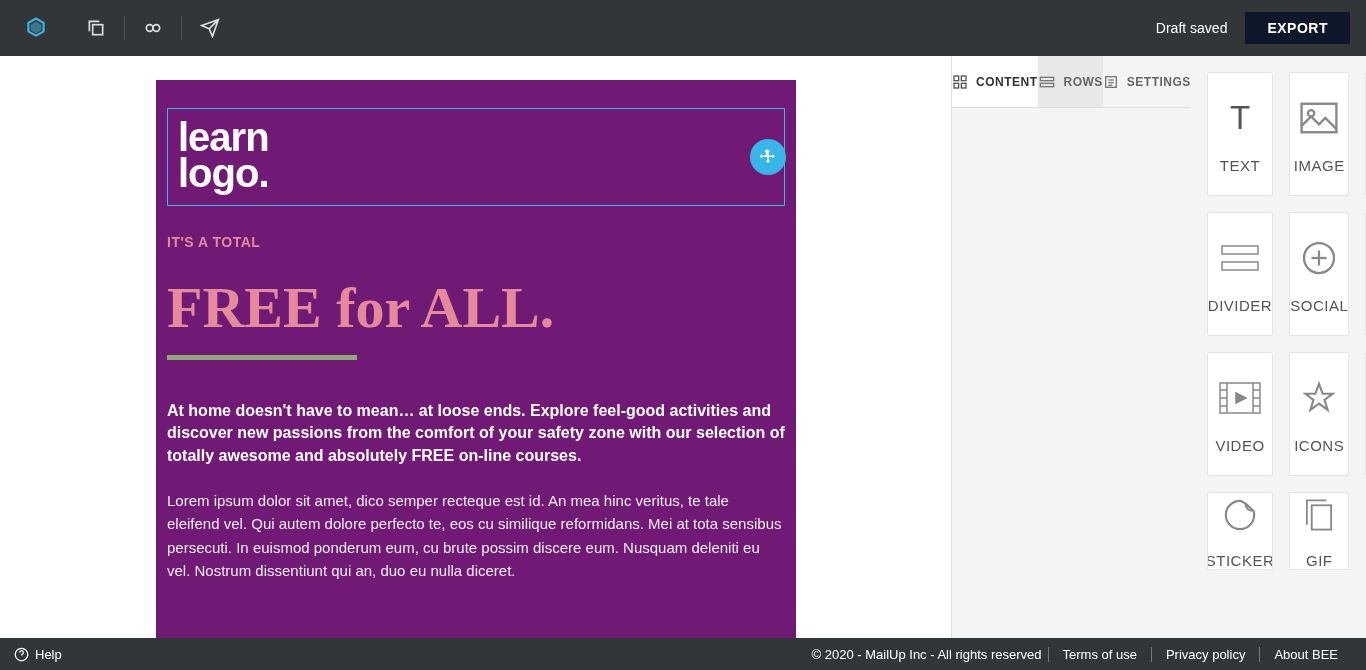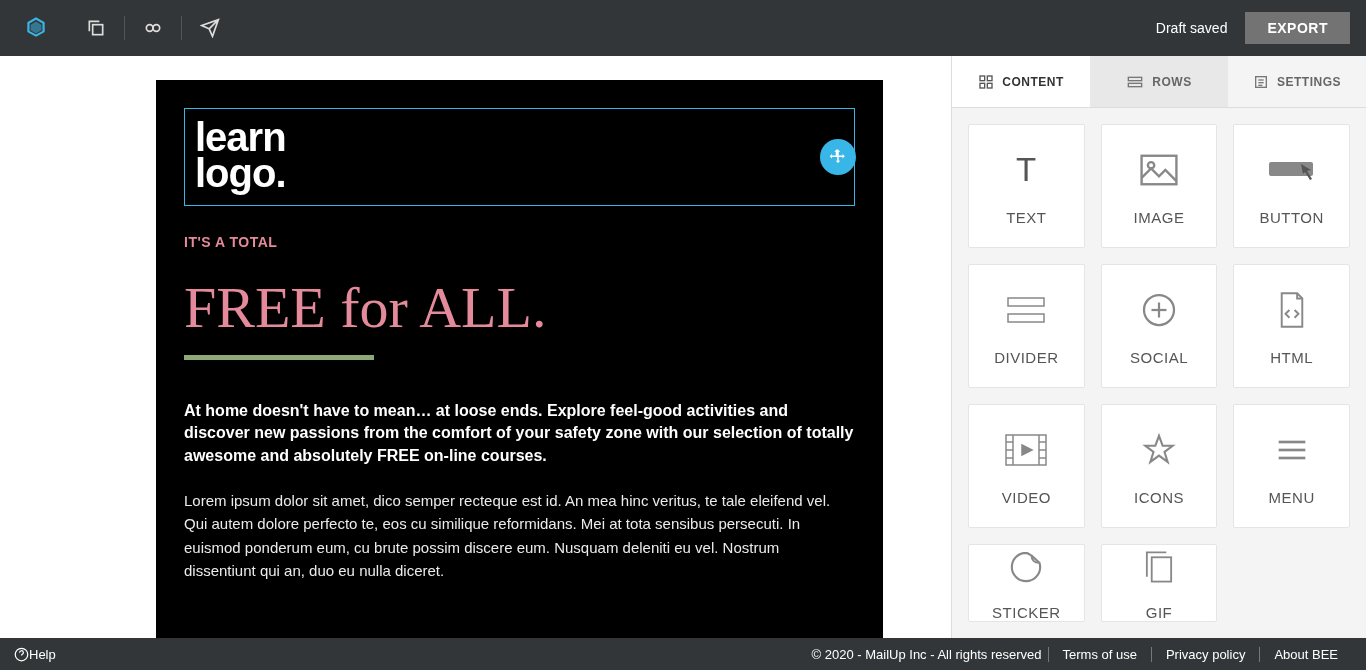--- a/index.html
+++ b/index.html
@@ -3,47 +3,47 @@
 <meta charset="utf-8">
 <style>
 *{box-sizing:border-box;margin:0;padding:0;font-family:Arial,Helvetica,sans-serif}
 body{width:1366px;height:670px;overflow:hidden;background:#fff;display:flex;flex-direction:column}
 .header{height:56px;background:#333638;display:flex;align-items:center;padding:0 16px;color:#fff}
 .header-left{display:flex;align-items:center;gap:0}
 .h-icon{width:40px;height:40px;display:flex;align-items:center;justify-content:center;cursor:pointer}
 .h-sep{width:1px;height:24px;background:#555;margin:0 8px}
 .header-right{margin-left:auto;display:flex;align-items:center;gap:18px}
 .draft-saved{font-size:14px}
-.export-btn{background:#737373;color:#fff;padding:8px 22px;font-size:14px;font-weight:600;border:none;cursor:pointer;letter-spacing:0.5px}
+.export-btn{background:#0f172a;color:#fff;padding:8px 22px;font-size:14px;font-weight:600;border:none;cursor:pointer;letter-spacing:0.5px}
 .main{flex:1;display:flex;overflow:hidden}
 .canvas-area{flex:1;overflow-y:scroll;background:#fff;padding-top:24px}
 .canvas-area::-webkit-scrollbar{width:10px}
 .canvas-area::-webkit-scrollbar-thumb{background:#ccc;border-radius:5px}
 .canvas-area::-webkit-scrollbar-track{background:#f0f0f0}
-.email-body{width:727px;margin-left:156px;background:#000000;padding:28px 28px 80px;color:#fff}
+.email-body{width:640px;margin-left:156px;background:#701a75;padding:28px 11px 80px;color:#fff}
 .logo-block{border:1px solid #39b6e8;padding:10px 10px 14px;position:relative;margin-bottom:28px}
 .logo-text{font-family:Arial;font-weight:900;font-size:40px;line-height:0.9;letter-spacing:-1px}
 .move-handle{position:absolute;right:-2px;top:50%;transform:translateY(-50%);width:36px;height:36px;background:#39b6e8;border-radius:50%;display:flex;align-items:center;justify-content:center}
 .subhead{color:#e48a9a;font-weight:700;font-size:14px;letter-spacing:0.5px;margin-bottom:24px}
-.headline{color:#e48a9a;font-family:Georgia,serif;font-size:58px;font-weight:400;margin-bottom:14px}
+.headline{color:#e48a9a;font-family:Georgia,serif;font-size:58px;font-weight:700;margin-bottom:14px}
 .underline{width:190px;height:5px;background:#8fa878;margin-bottom:40px}
 .body-bold{font-weight:700;font-size:16px;line-height:1.4;margin-bottom:22px}
 .body-text{font-size:15px;line-height:1.55;opacity:0.92}
-.sidebar{width:415px;background:#f4f4f4;border-left:1px solid #ddd;display:flex;flex-direction:column}
+.sidebar{width:415px;background:#f4f4f4;border-left:1px solid #ddd;display:flex;}
 .tabs{display:flex;height:52px;border-bottom:1px solid #ddd}
 .tab{flex:1;display:flex;align-items:center;justify-content:center;gap:8px;font-size:12px;font-weight:600;color:#666;cursor:pointer;letter-spacing:0.5px}
 .tab.active{background:#fff;color:#333}
 .tiles-wrap{flex:1;overflow-y:auto;padding:16px}
 .tiles{display:grid;grid-template-columns:repeat(3,1fr);gap:16px}
 .tile{background:#fff;border:1px solid #e5e5e5;border-radius:2px;height:124px;display:flex;flex-direction:column;align-items:center;justify-content:center;gap:16px;cursor:grab}
 .tile-icon{height:46px;display:flex;align-items:center;justify-content:center}
 .tile-label{font-size:15px;color:#555;letter-spacing:0.5px}
 .tile.partial{height:78px;overflow:hidden}
 .footer{height:32px;background:#333638;display:flex;align-items:center;padding:0 14px;color:#fff;font-size:13px}
-.help{display:flex;align-items:center;gap:0;cursor:pointer}
+.help{display:flex;align-items:center;gap:6px;cursor:pointer}
 .footer-right{margin-left:auto;display:flex;align-items:flex-end;gap:0}
 .f-link{padding:0 14px;border-left:1px solid #777;cursor:pointer}
 .f-link:first-child{border-left:none}
 .copyright{margin-right:6px}
 svg{display:block}
 </style>
 </head>
 <body>
 
 <div class="header">

